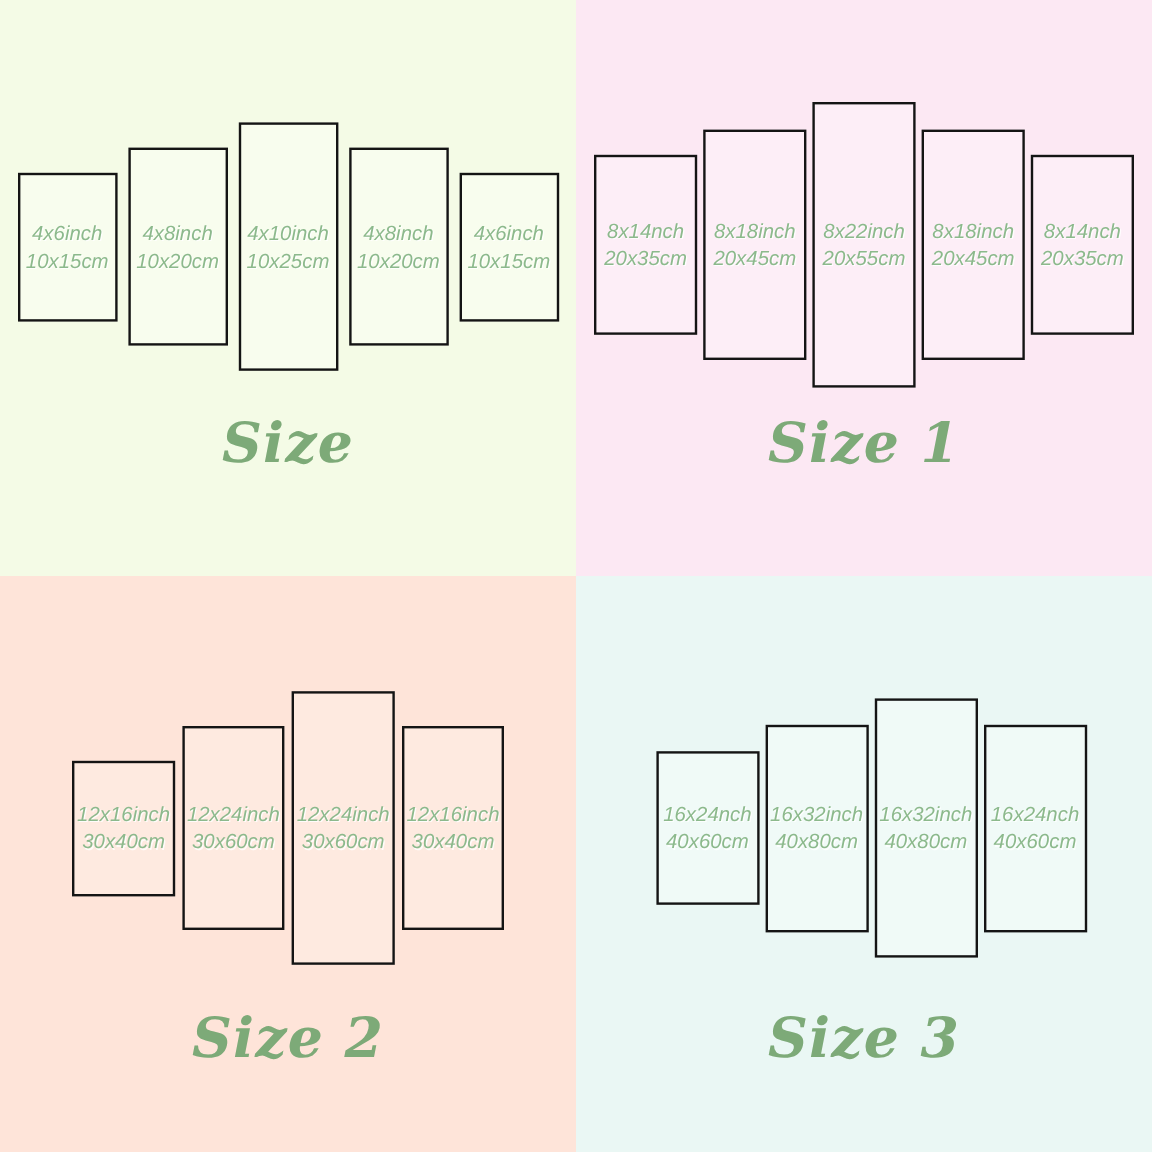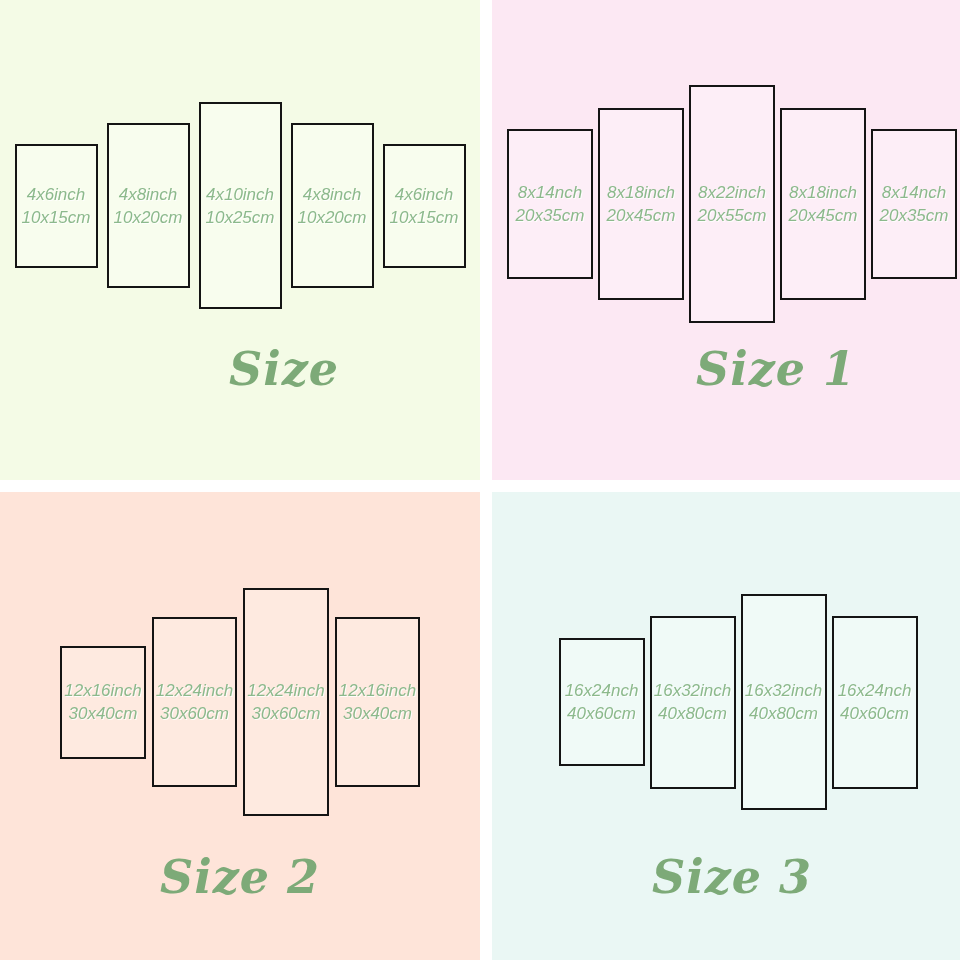--- a/index.html
+++ b/index.html
@@ -5,21 +5,21 @@
   html, body { margin: 0; padding: 0; }
   body {
     width: 960px; height: 960px;
     font-family: "Liberation Sans", sans-serif;
     overflow: hidden;
   }
   .grid {
     display: grid;
     grid-template-columns: 480px 480px;
     grid-template-rows: 480px 480px;
-    width: 956px; height: 960px; gap: 12px;
+    width: 956px; height: 960px;
   }
   .quad { position: relative; width: 480px; height: 480px; }
 
   
   .q1 { background: #f4fbe6; }
   .q2 { background: #fce8f3; }
   .q3 { background: #fee4d9; }
   .q4 { background: #eaf7f4; }
 
   .panels {
@@ -75,21 +75,21 @@
 
   .title {
     position: absolute; left: 0; width: 100%;
     text-align: center;
     font-family: "DejaVu Serif", serif;
     font-weight: bold; font-style: italic;
     font-size: 46px; line-height: 1.2;
     color: #7daa78;
     letter-spacing: 1px;
   }
-  .q1 .title, .q2 .title { top: 342px; padding-left: 44px; }
+  .q1 .title, .q2 .title { top: 342px; }
   .q3 .title, .q4 .title { top: 358px; }
 </style>
 </head>
 <body>
 
 <div class="grid">
 
   <div class="quad q1">
     <div class="panels">
       <div class="panel">

